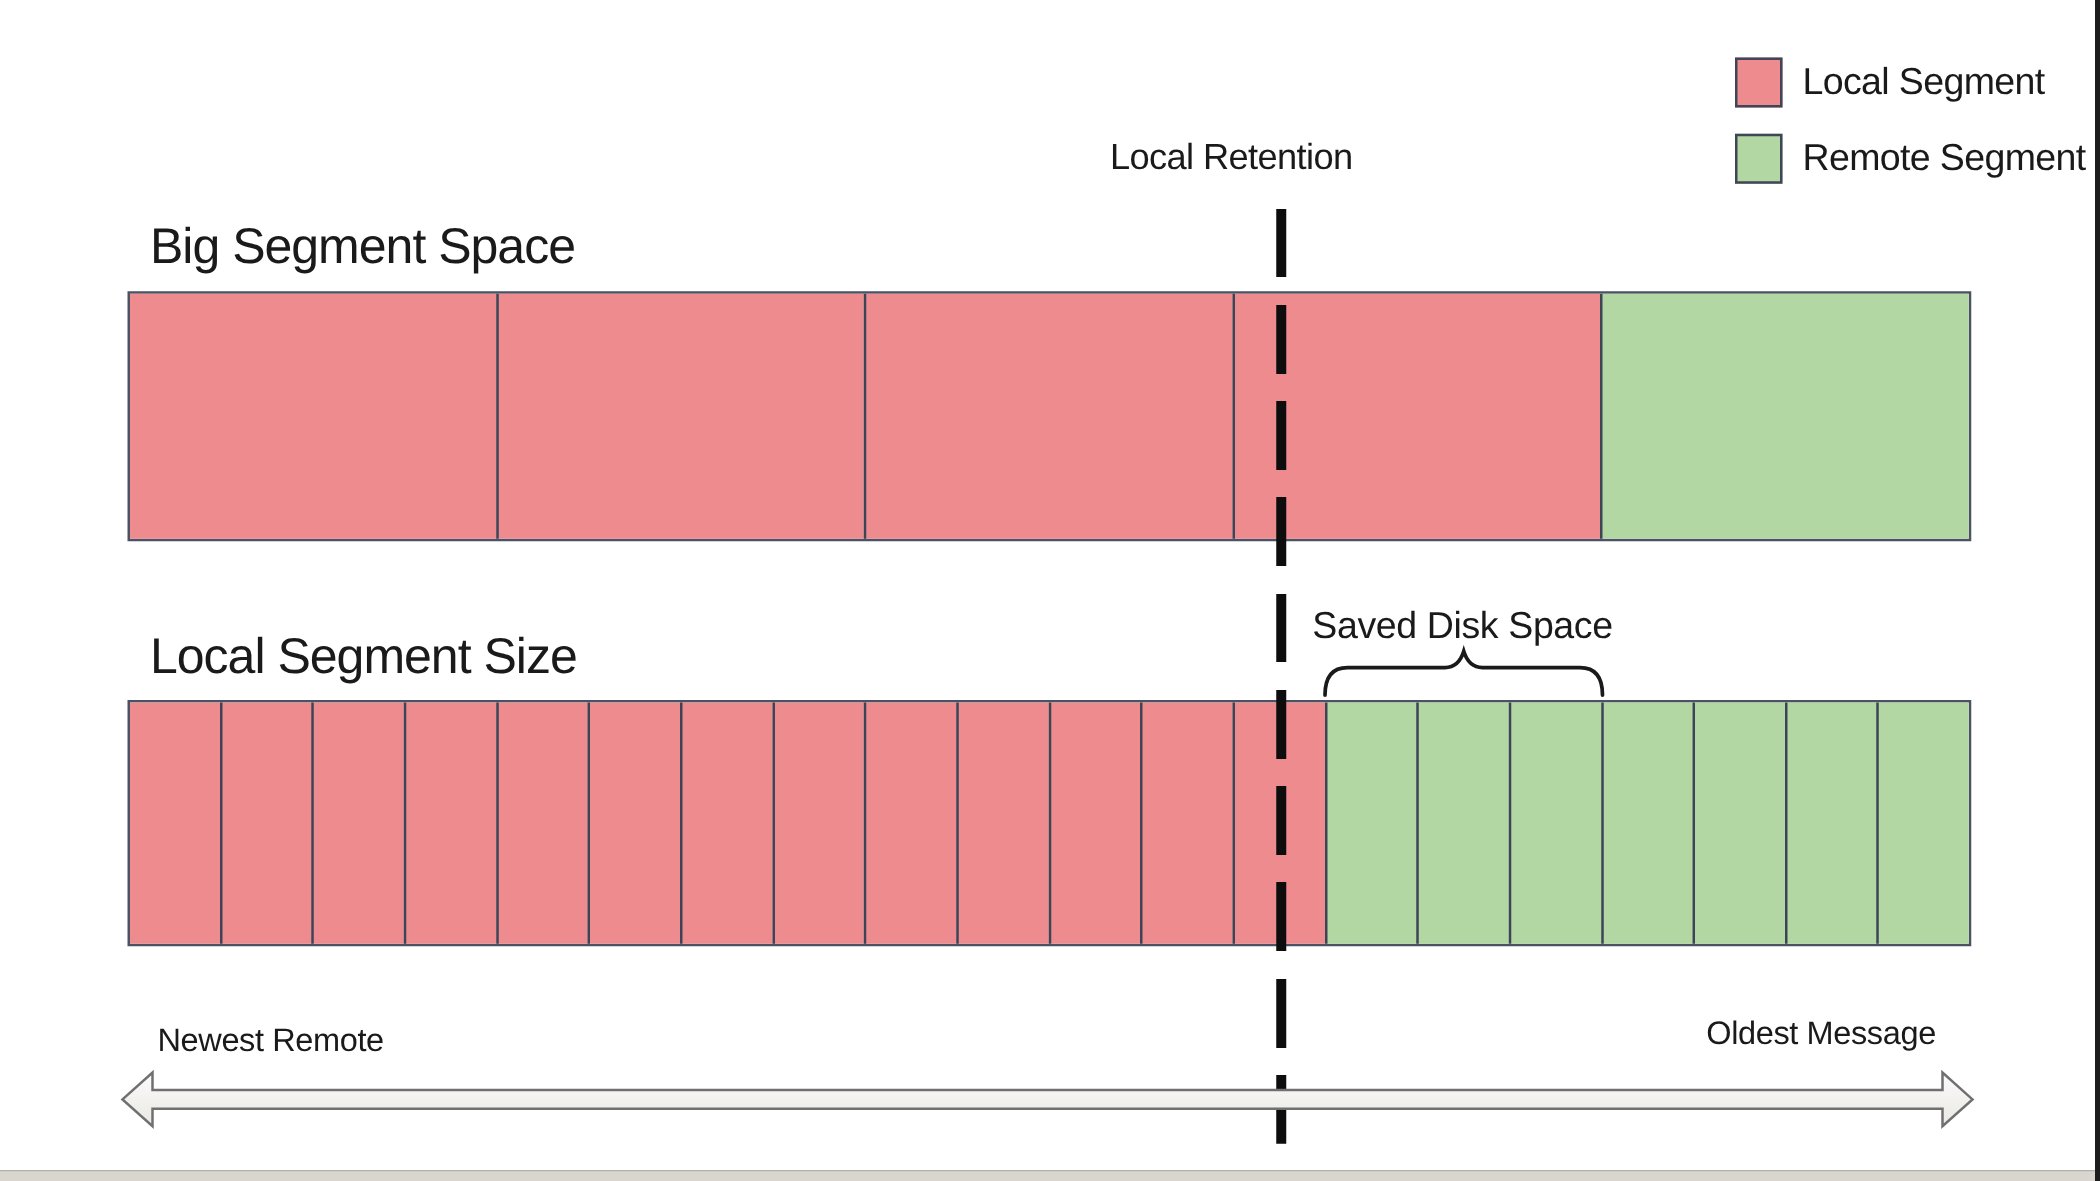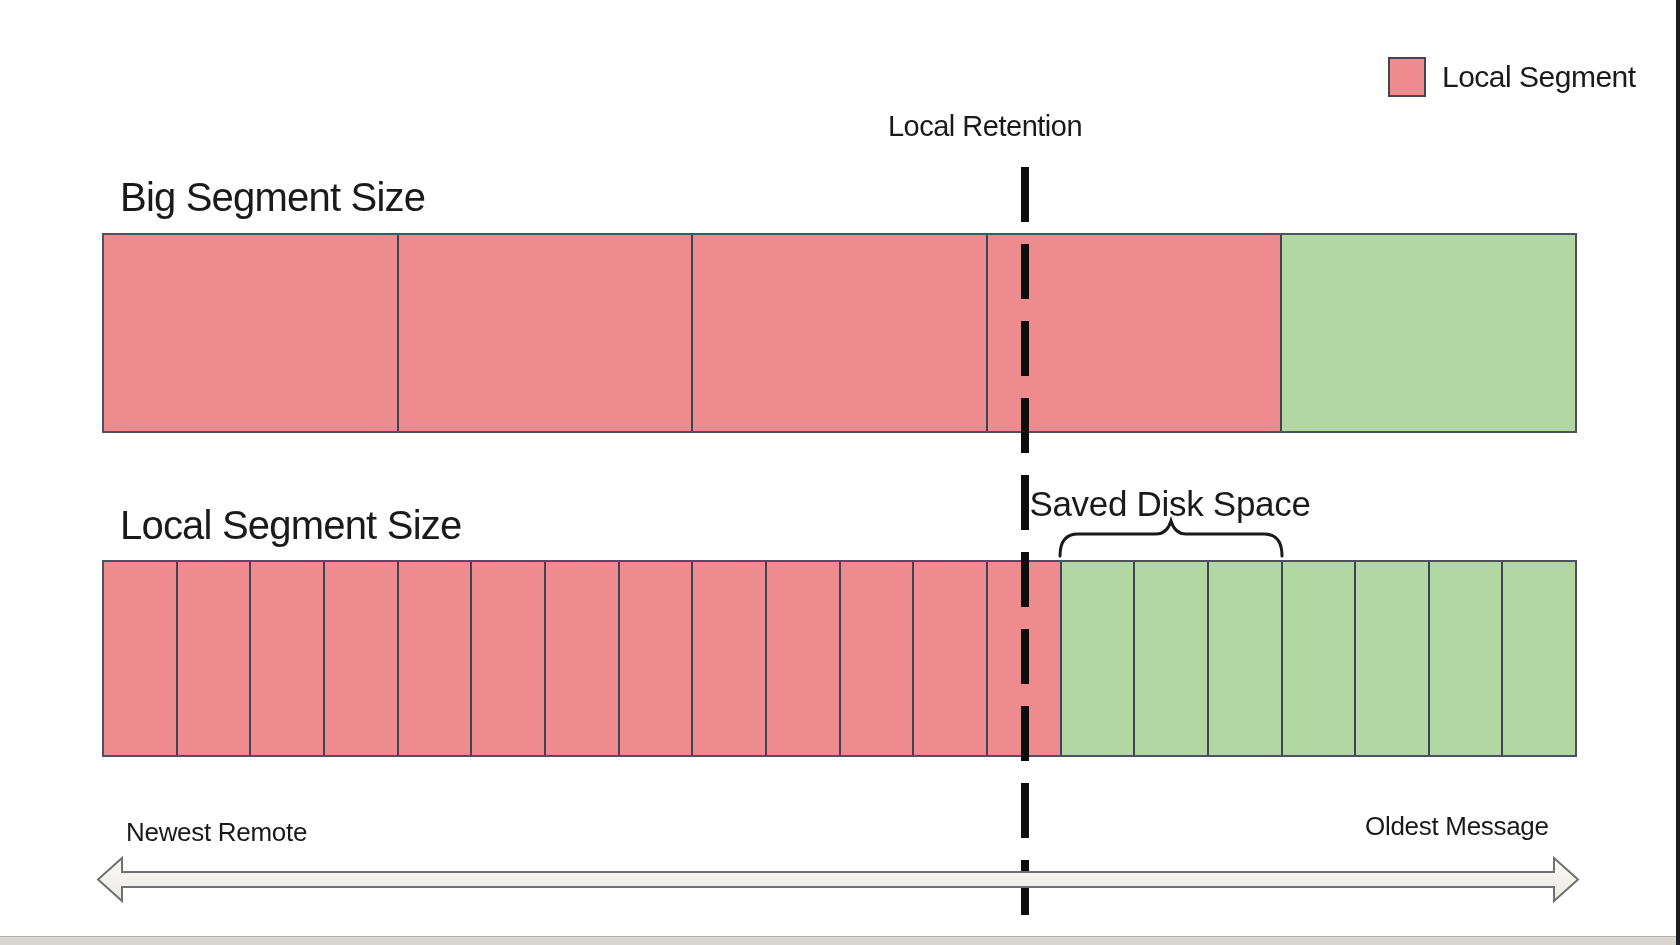--- a/index.html
+++ b/index.html
@@ -4,31 +4,31 @@
 <style>
   html,body{margin:0;padding:0;background:#ffffff;}
   .canvas{
     position:relative;width:1680px;height:945px;background:#ffffff;
     overflow:hidden;
     font-family:"Liberation Sans","DejaVu Sans",sans-serif;
     color:#1a1a1a;
   }
   
   .legend{position:absolute;left:1388px;top:45px;z-index:6;}
-  .legend-row{display:flex;align-items:center;gap:16px;height:42px;margin-bottom:19px;margin-top:11px;}
+  .legend-row{display:flex;align-items:center;gap:16px;height:42px;margin-bottom:19px;}
   .swatch{width:34px;height:36px;border:2px solid #3f4657;flex:0 0 auto;}
   .legend-label{font-size:30px;letter-spacing:-0.5px;white-space:nowrap;}
   
   .bar-title{position:absolute;left:120px;font-size:40px;letter-spacing:-0.8px;line-height:1;white-space:nowrap;}
   .big-title{top:177px;}
   .small-title{top:505px;}
   .retention-label{position:absolute;left:985px;top:112px;transform:translateX(-50%);
     font-size:29px;letter-spacing:-0.5px;line-height:1;white-space:nowrap;}
   .saved-label{position:absolute;left:1170px;top:486px;transform:translateX(-50%);
-    font-size:35px;letter-spacing:-0.3px;line-height:1;white-space:nowrap;}
+    font-size:30px;letter-spacing:-0.3px;line-height:1;white-space:nowrap;}
   .msg-label{position:absolute;font-size:26px;letter-spacing:-0.3px;line-height:1;white-space:nowrap;}
   .newest{left:126px;top:819px;}
   .oldest{left:1365px;top:813px;text-align:center;}
   
   .bar{
     position:absolute;left:102px;width:1475px;display:flex;
     border:2px solid #4a5264;box-sizing:border-box;z-index:1;
   }
   .bar-big{top:233px;height:200px;}
   .bar-small{top:560px;height:197px;}
@@ -49,26 +49,30 @@
 </head>
 <body>
 
 <div class="canvas">
 
   <div class="legend">
     <div class="legend-row">
       <div class="swatch" style="background: rgb(237, 139, 143);"></div>
       <div class="legend-label">Local Segment</div>
     </div>
+    <div class="legend-row">
+      <div class="swatch" style="background: rgb(179, 215, 163);"></div>
+      <div class="legend-label">Remote Segment</div>
+    </div>
   </div>
 
   <div class="retention-label">Local Retention</div>
   <div class="retention-line"></div>
 
-  <div class="bar-title big-title">Big Segment Size</div>
+  <div class="bar-title big-title">Big Segment Space</div>
   <div class="bar bar-big">
       <div class="seg" style="background: rgb(237, 139, 143);"></div>
       <div class="seg" style="background: rgb(237, 139, 143);"></div>
       <div class="seg" style="background: rgb(237, 139, 143);"></div>
       <div class="seg" style="background: rgb(237, 139, 143);"></div>
       <div class="seg" style="background: rgb(179, 215, 163);"></div>
     </div>
 
   <div class="bar-title small-title">Local Segment Size</div>
   <div class="bar bar-small">

